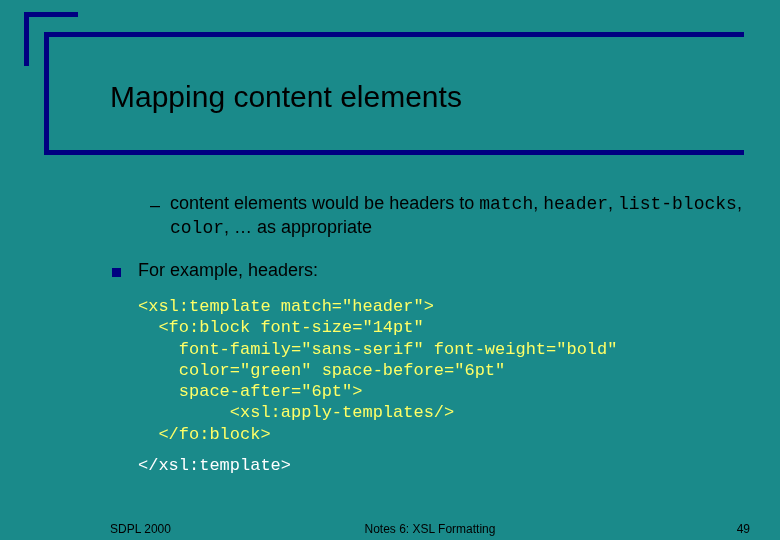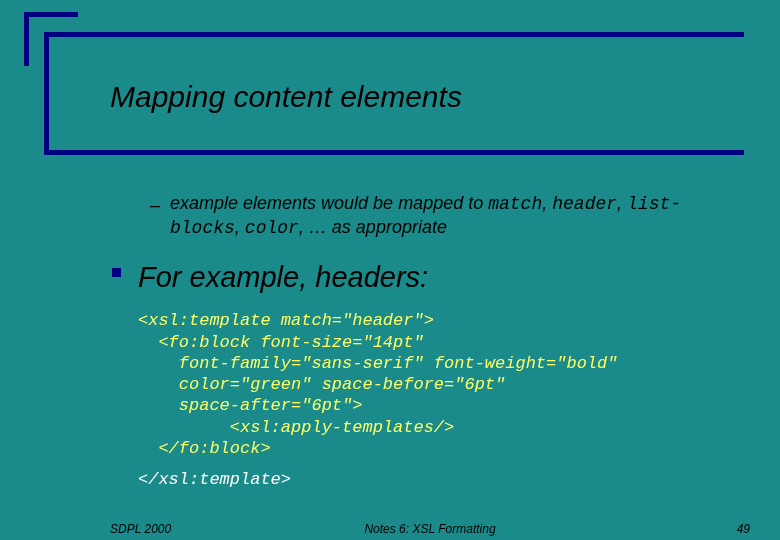--- a/index.html
+++ b/index.html
@@ -1,15 +1,15 @@
 <!DOCTYPE html>
 <html><head>
 <meta charset="utf-8">
 <style>
-  * { box-sizing: border-box; margin: 0; padding: 0; font-style: italic; }
+  * { box-sizing: border-box; margin: 0; padding: 0; }
   body {
     width: 780px;
     height: 540px;
     background: #1a8a8a;
     font-family: Arial, Helvetica, sans-serif;
     position: relative;
     overflow: hidden;
   }
   .frame-outer {
     position: absolute;
@@ -60,21 +60,21 @@
     margin-bottom: 18px;
   }
   .sub-dash {
     position: absolute;
     left: 40px;
     top: 2px;
   }
   .main-item {
     position: relative;
     padding-left: 28px;
-    font-size: 29px;
+    font-size: 18px;
     margin-bottom: 14px;
   }
   .bullet-sq {
     position: absolute;
     left: 2px;
     top: 9px;
     width: 9px;
     height: 9px;
     background: #000080;
   }
@@ -113,21 +113,21 @@
 
 <div class="frame-outer"></div>
 <div class="frame-inner"></div>
 <div class="frame-underline"></div>
 
 <div class="title">Mapping content elements</div>
 
 <div class="content">
   <div class="sub-item">
     <span class="sub-dash">–</span>
-    <span><span>example elements would be mapped to </span><span class="mono">match</span><span>, </span><span class="mono">header</span><span>, </span><span class="mono">list-blocks</span><span>, </span><span class="mono">color</span><span>, … as appropriate</span></span>
+    <span><span>content elements would be headers to </span><span class="mono">match</span><span>, </span><span class="mono">header</span><span>, </span><span class="mono">list-blocks</span><span>, </span><span class="mono">color</span><span>, … as appropriate</span></span>
   </div>
 
   <div class="main-item">
     <span class="bullet-sq"></span>
     <span>For example, headers:</span>
   </div>
 
   <div class="code-block"><span>&lt;xsl:template match="header"&gt;</span>
 <span>  &lt;fo:block font-size="14pt"</span>
 <span>    font-family="sans-serif" font-weight="bold"</span>

